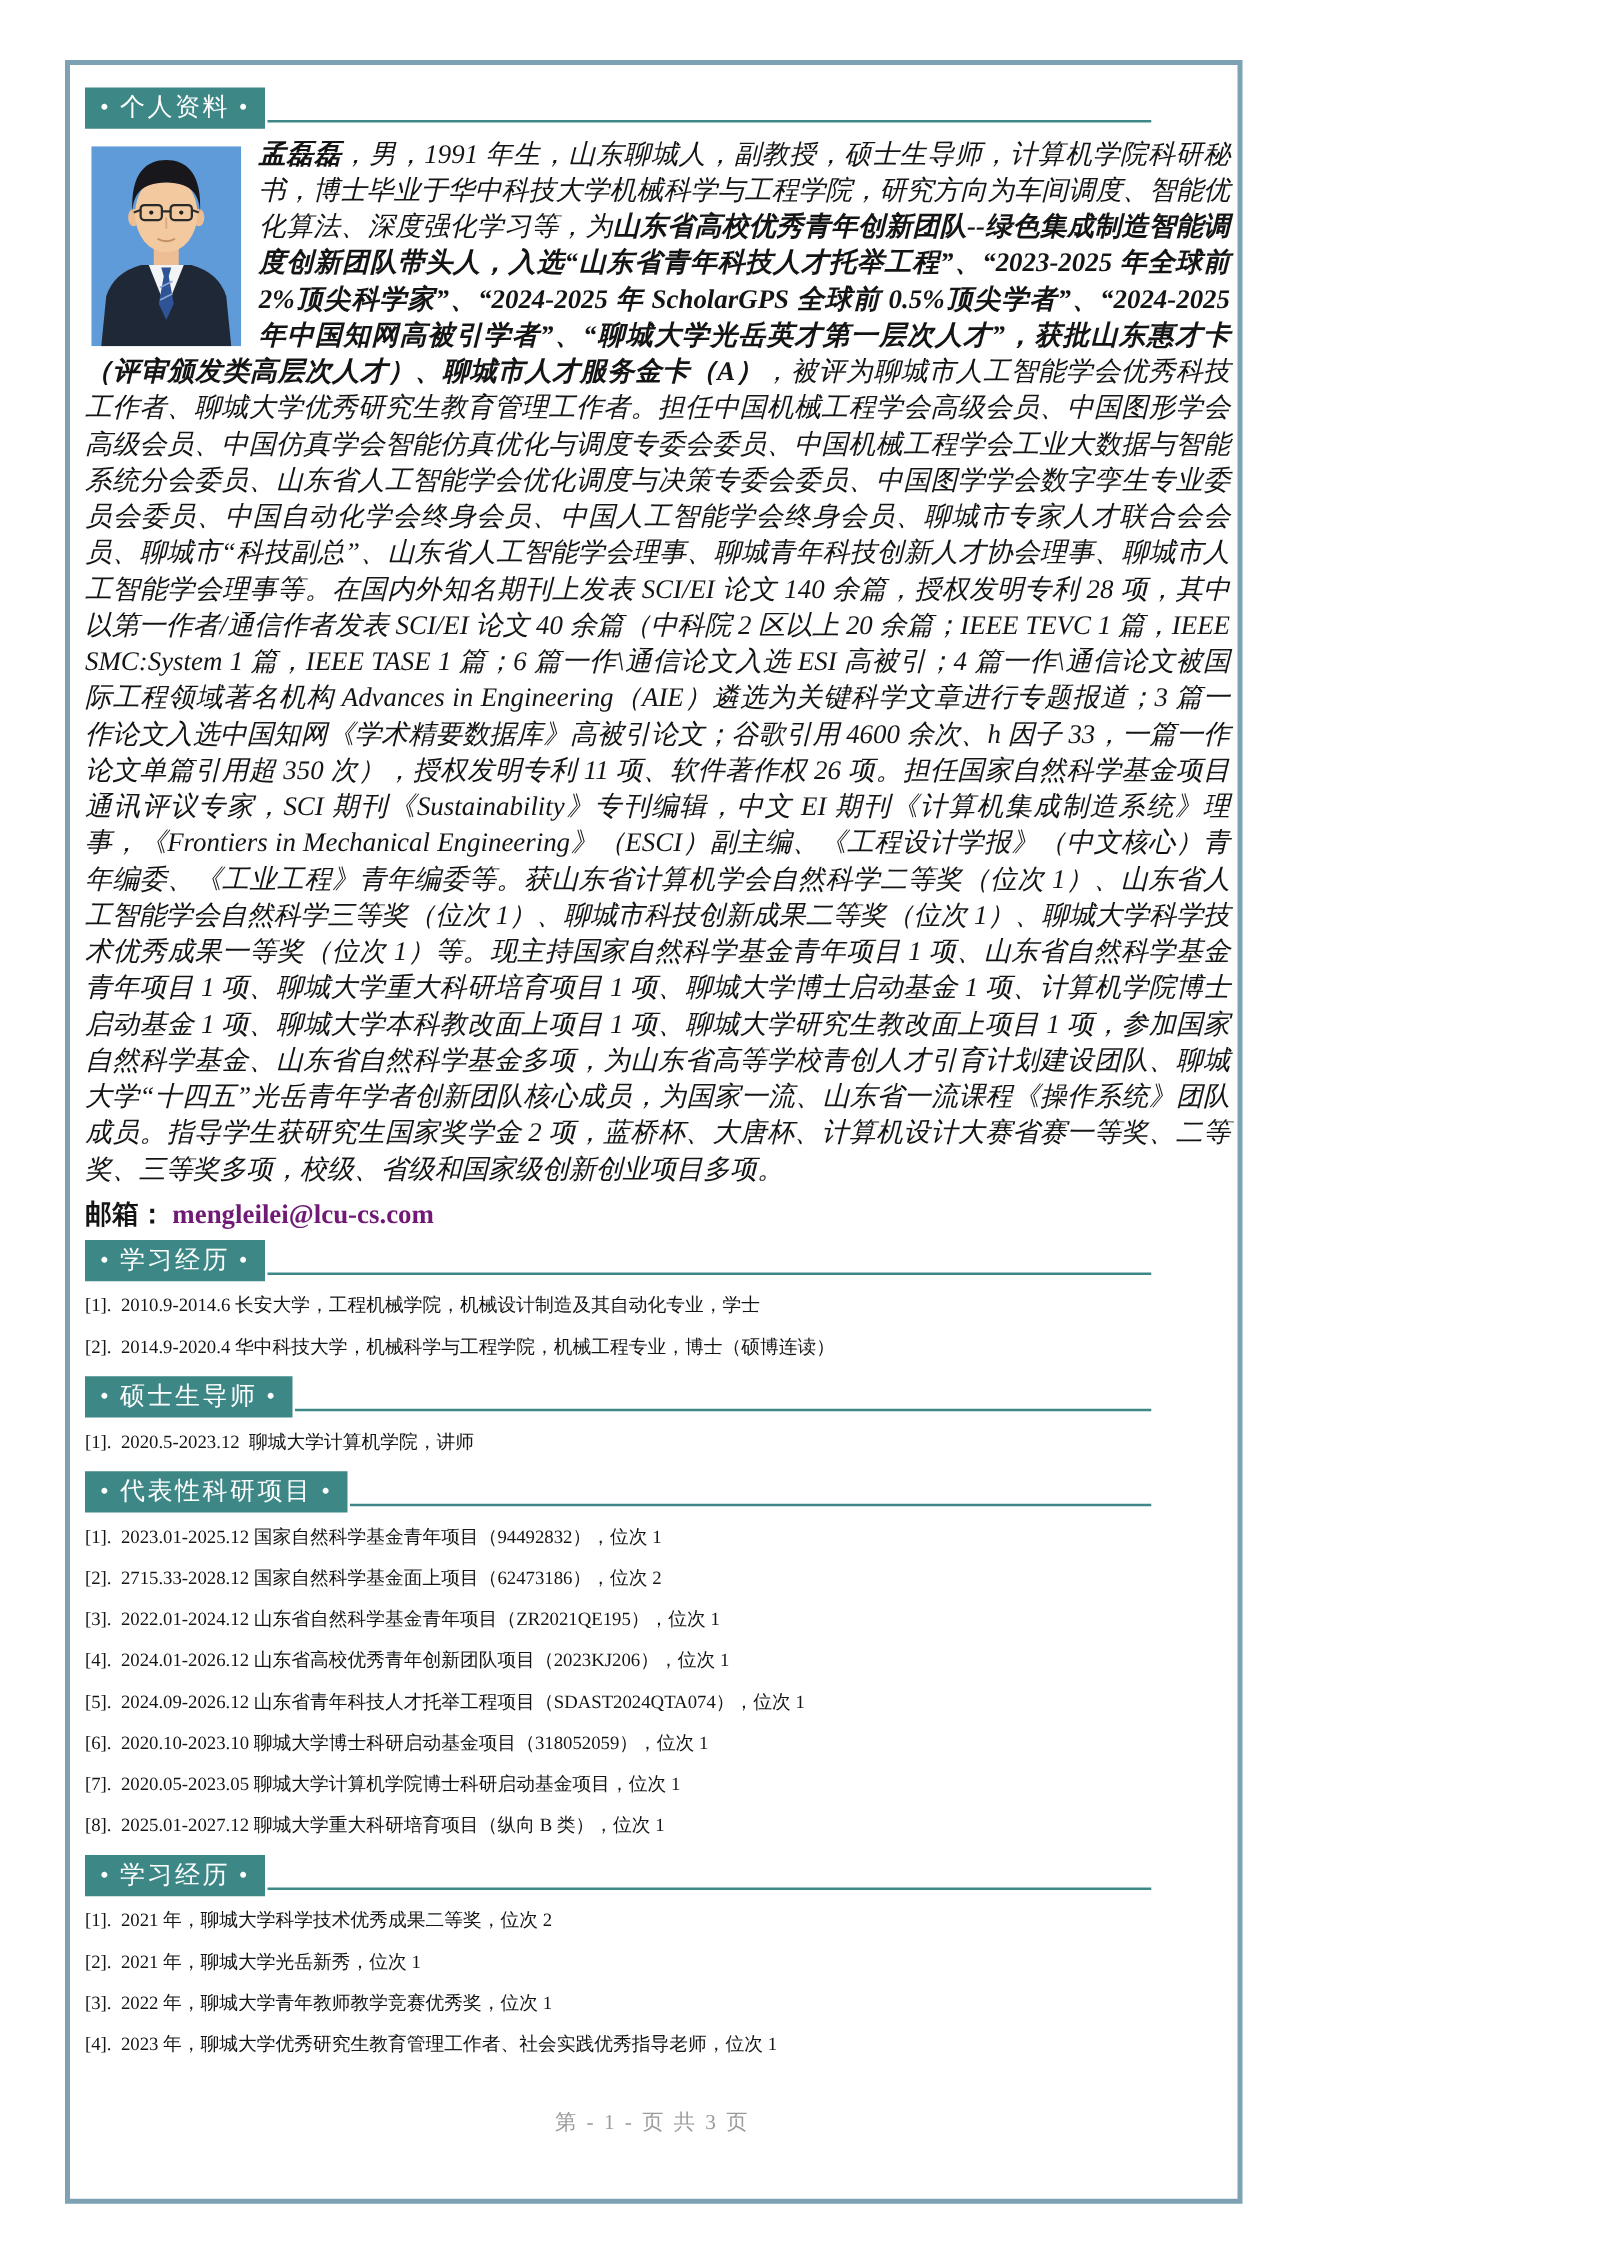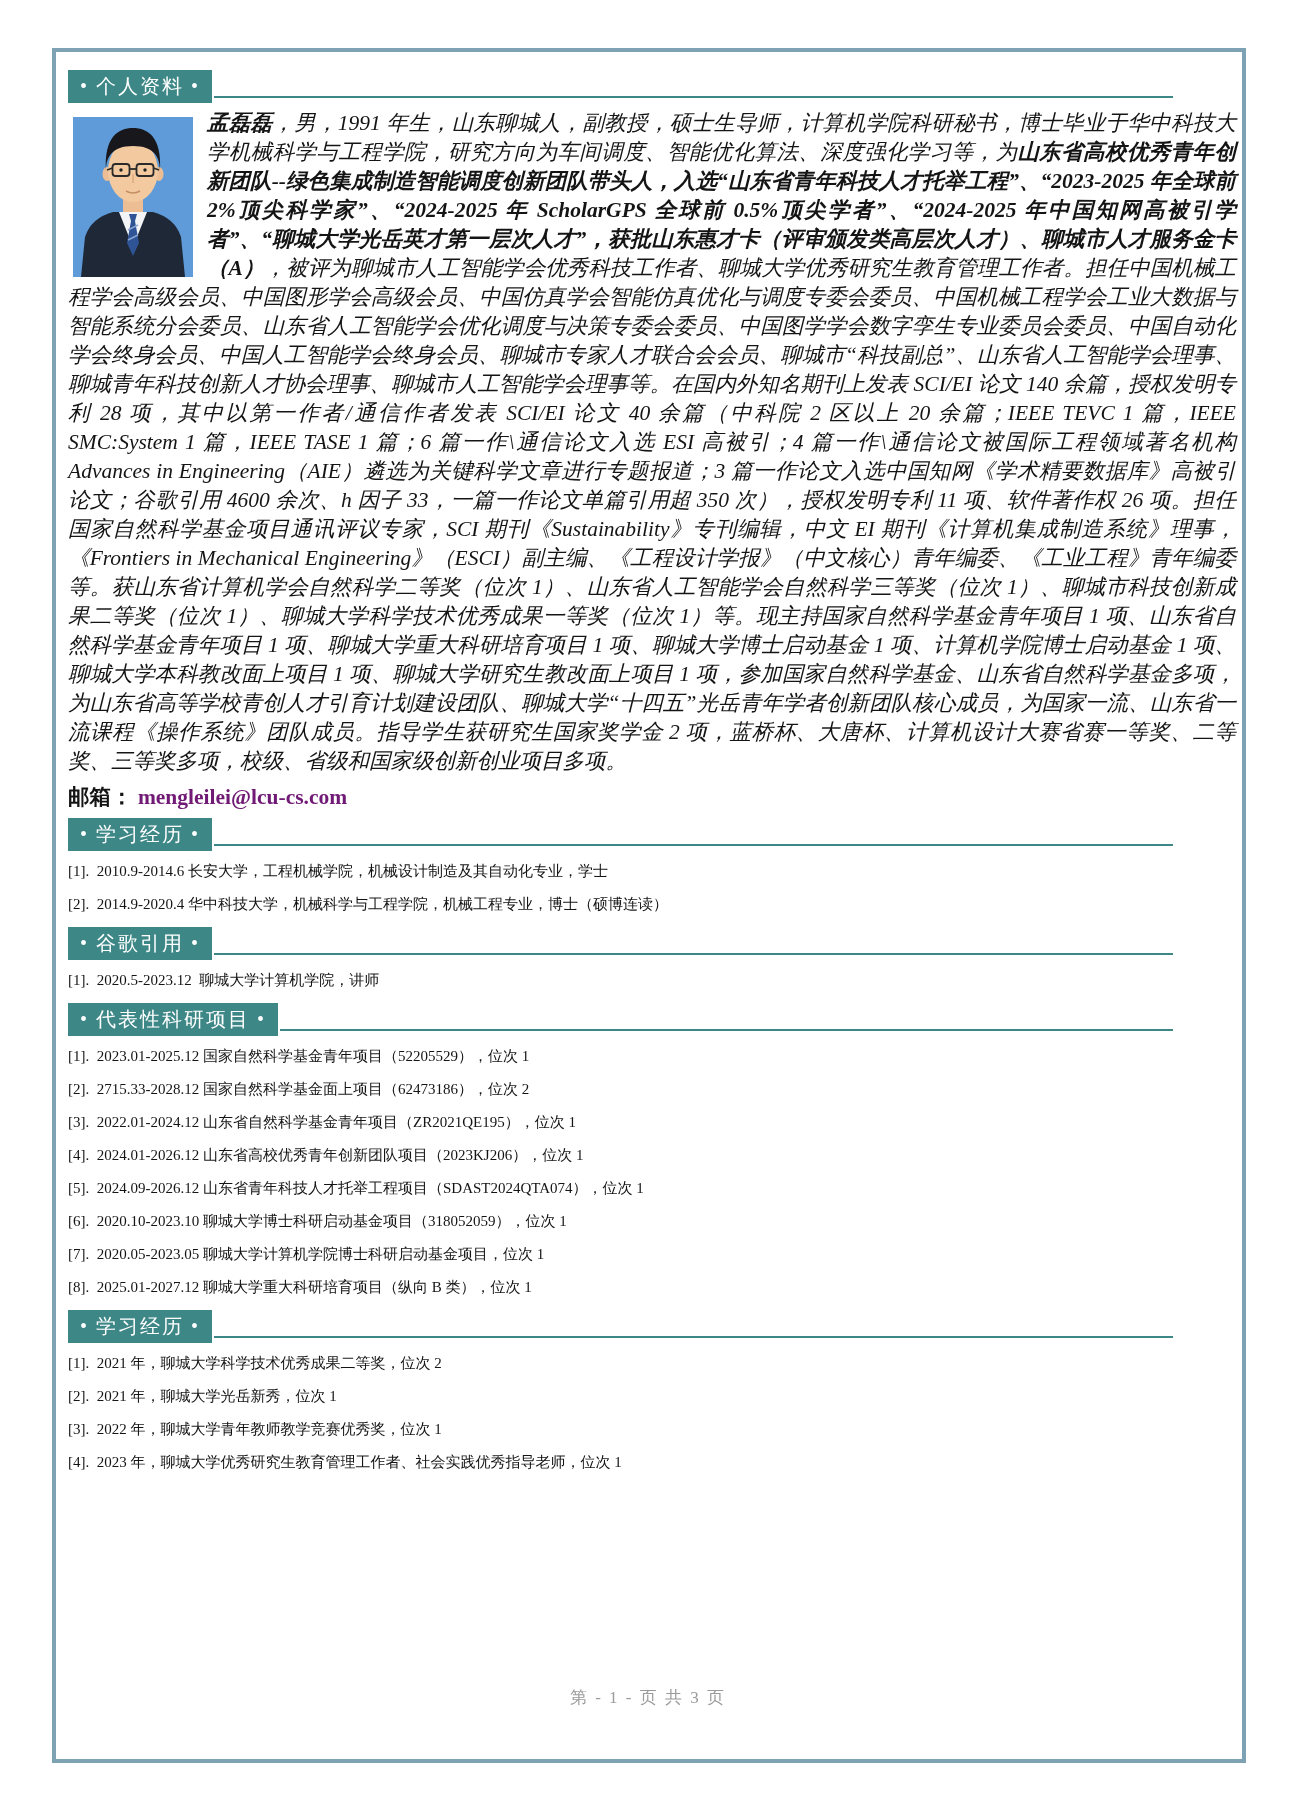--- a/index.html
+++ b/index.html
@@ -2,21 +2,21 @@
 <html><head>
 <meta charset="utf-8">
 <style>
   html,body{margin:0;padding:0;}
   body{
     width:1290px;height:1814px;position:relative;background:#ffffff;
     font-family:"Liberation Serif","DejaVu Serif",serif;color:#141414;
     overflow:hidden;
   }
   .frame{
-    position:absolute;left:52px;top:48px;width:1194px;height:1715px;
+    position:absolute;left:52px;top:48px;width:942px;height:1715px;
     border:4px solid #7ca2b4;box-sizing:border-box;
     padding:14px 6px 0 12px;overflow:hidden;background:#ffffff;
   }
   .section-head{display:flex;align-items:flex-end;margin:6px 0 4px 0;}
   .section-head.first{margin-top:4px;}
   .badge{
     background:#3e8787;color:#ffffff;font-size:20px;line-height:26px;
     padding:3px 12px 4px 12px;letter-spacing:2px;white-space:nowrap;
     font-family:"Liberation Serif","DejaVu Serif",serif;
   }
@@ -86,34 +86,34 @@
           <span class="badge">• 学习经历 •</span>
           <div class="rule"></div>
         </div>
         <div class="sec-items">
           <div class="item">[1].  2010.9-2014.6 长安大学，工程机械学院，机械设计制造及其自动化专业，学士</div>
           <div class="item">[2].  2014.9-2020.4 华中科技大学，机械科学与工程学院，机械工程专业，博士（硕博连读）</div>
         </div>
       </section>
       <section>
         <div class="section-head">
-          <span class="badge">• 谷歌引用 •</span>
+          <span class="badge">• 硕士生导师 •</span>
           <div class="rule"></div>
         </div>
         <div class="sec-items">
           <div class="item">[1].  2020.5-2023.12  聊城大学计算机学院，讲师</div>
         </div>
       </section>
       <section>
         <div class="section-head">
           <span class="badge">• 代表性科研项目 •</span>
           <div class="rule"></div>
         </div>
         <div class="sec-items">
-          <div class="item">[1].  2023.01-2025.12 国家自然科学基金青年项目（52205529），位次 1</div>
+          <div class="item">[1].  2023.01-2025.12 国家自然科学基金青年项目（94492832），位次 1</div>
           <div class="item">[2].  2715.33-2028.12 国家自然科学基金面上项目（62473186），位次 2</div>
           <div class="item">[3].  2022.01-2024.12 山东省自然科学基金青年项目（ZR2021QE195），位次 1</div>
           <div class="item">[4].  2024.01-2026.12 山东省高校优秀青年创新团队项目（2023KJ206），位次 1</div>
           <div class="item">[5].  2024.09-2026.12 山东省青年科技人才托举工程项目（SDAST2024QTA074），位次 1</div>
           <div class="item">[6].  2020.10-2023.10 聊城大学博士科研启动基金项目（318052059），位次 1</div>
           <div class="item">[7].  2020.05-2023.05 聊城大学计算机学院博士科研启动基金项目，位次 1</div>
           <div class="item">[8].  2025.01-2027.12 聊城大学重大科研培育项目（纵向 B 类），位次 1</div>
         </div>
       </section>
       <section>

